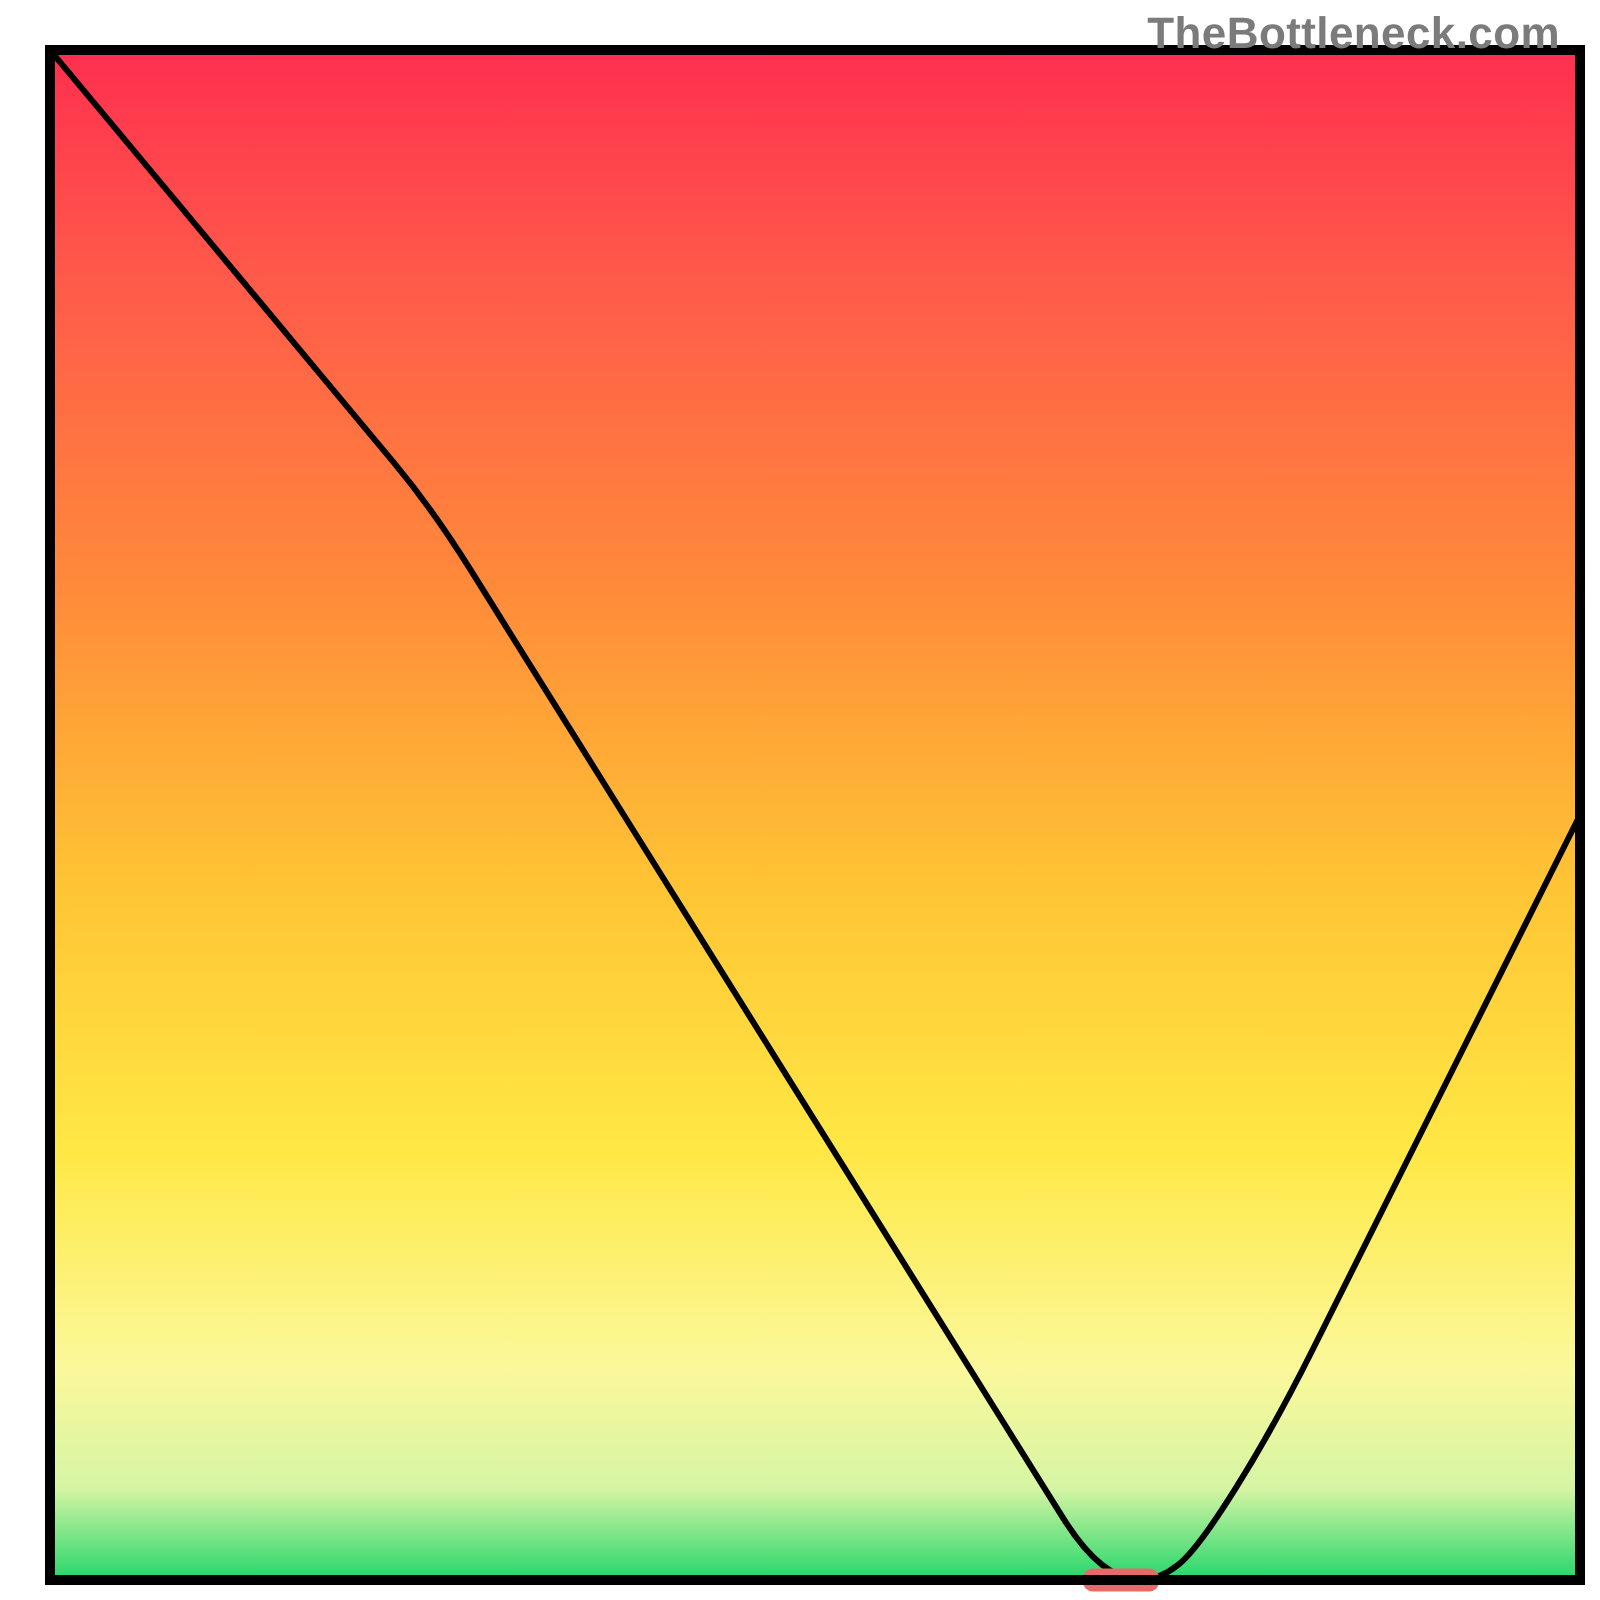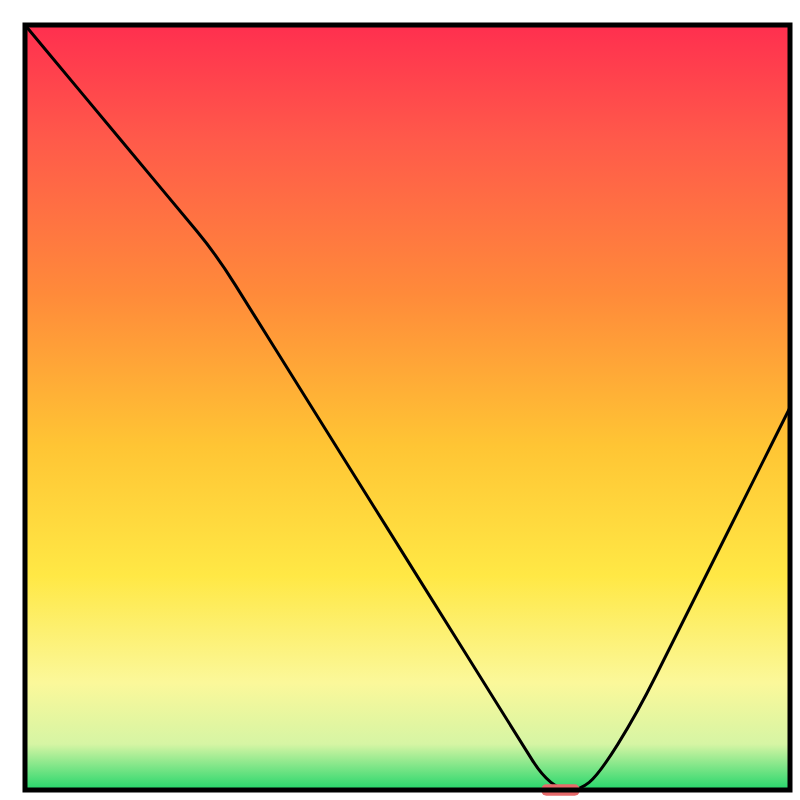--- a/index.html
+++ b/index.html
@@ -50,14 +50,15 @@
 
   <rect x="25" y="25" width="765" height="765" fill="url(#bg-grad)"></rect>
 
   <path id="curve" fill="none" stroke="#000000" stroke-width="3" stroke-linejoin="round" stroke-linecap="round" d="M 25 25 Q 25 25 44.125 47.950000000000045 Q 63.25 70.90000000000009 82.375 93.85000000000002 Q 101.5 116.79999999999995 120.625 139.75 Q 139.75 162.70000000000005 158.875 185.65000000000003 Q 178 208.60000000000002 197.125 231.55 Q 216.25 254.5 235.375 285.1 Q 254.5 315.7 273.625 346.29999999999995 Q 292.75 376.9 311.875 407.5 Q 331 438.09999999999997 350.125 468.7 Q 369.25 499.3 388.375 529.9 Q 407.5 560.5 426.625 591.1 Q 445.75000000000006 621.7 464.875 652.3 Q 484 682.9 503.125 713.5 Q 522.25 744.1 531.8125 759.4000000000001 Q 541.375 774.7 550.9375 782.35 Q 560.5 790 570.0625 790 Q 579.625 790 589.1875 782.35 Q 598.75 774.7 617.875 744.1 Q 637 713.5 656.125 675.25 Q 675.25 637 694.375 598.75 Q 713.5 560.5 732.625 522.25 Q 751.75 484 770.875 445.75 L 790 407.5"></path>
 
   <rect id="marker" rx="5" ry="5" fill="#e66a6a" x="541.375" y="784.2625" width="38.25" height="11.475"></rect>
 
   <rect x="25" y="25" width="765" height="765" fill="none" stroke="#000" stroke-width="5"></rect>
 </svg>
 
+<div class="watermark">TheBottleneck.com</div>
 
 </div>
 
 </body></html>

